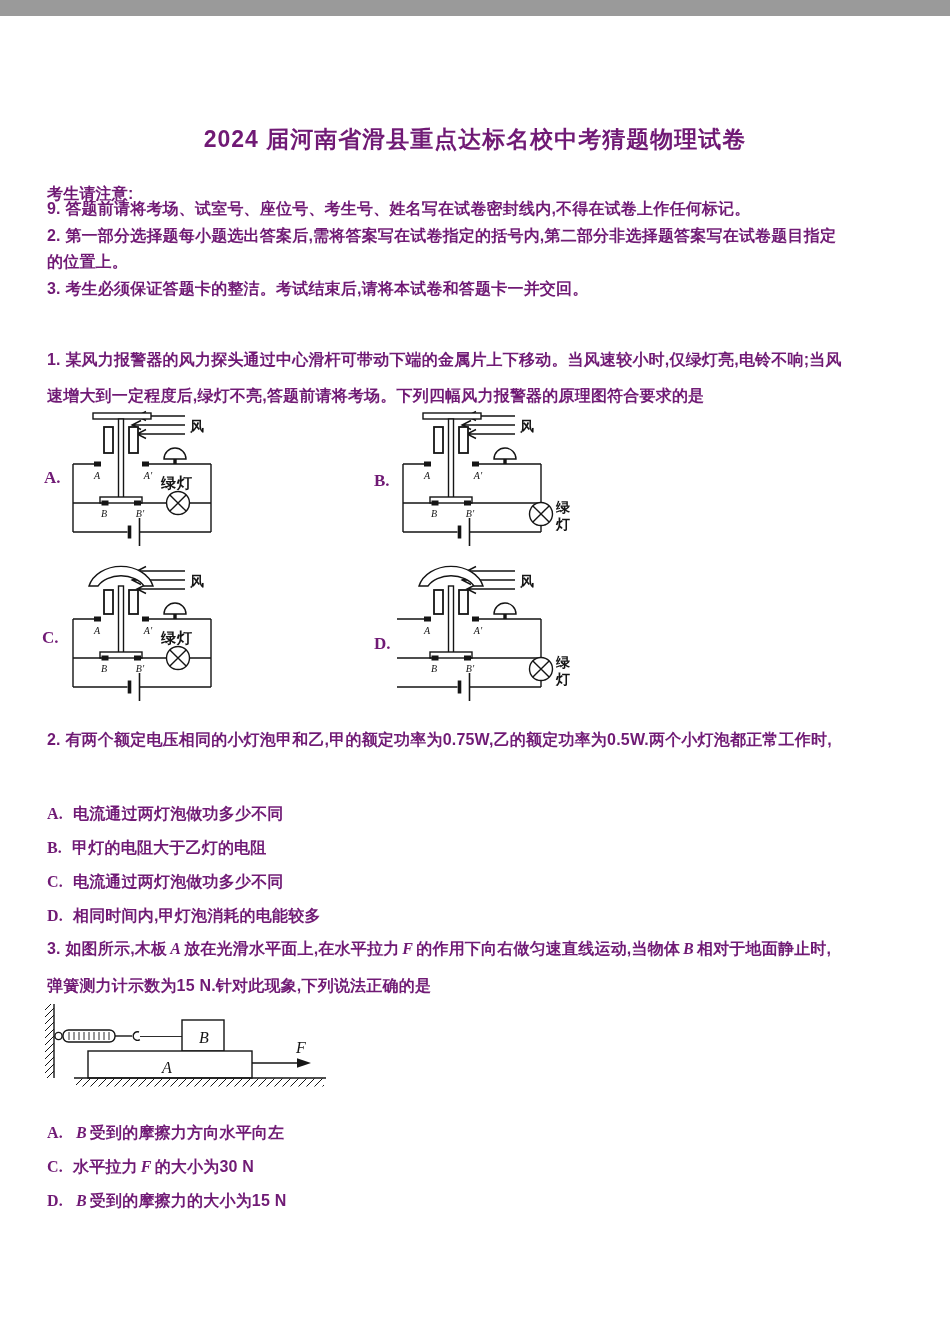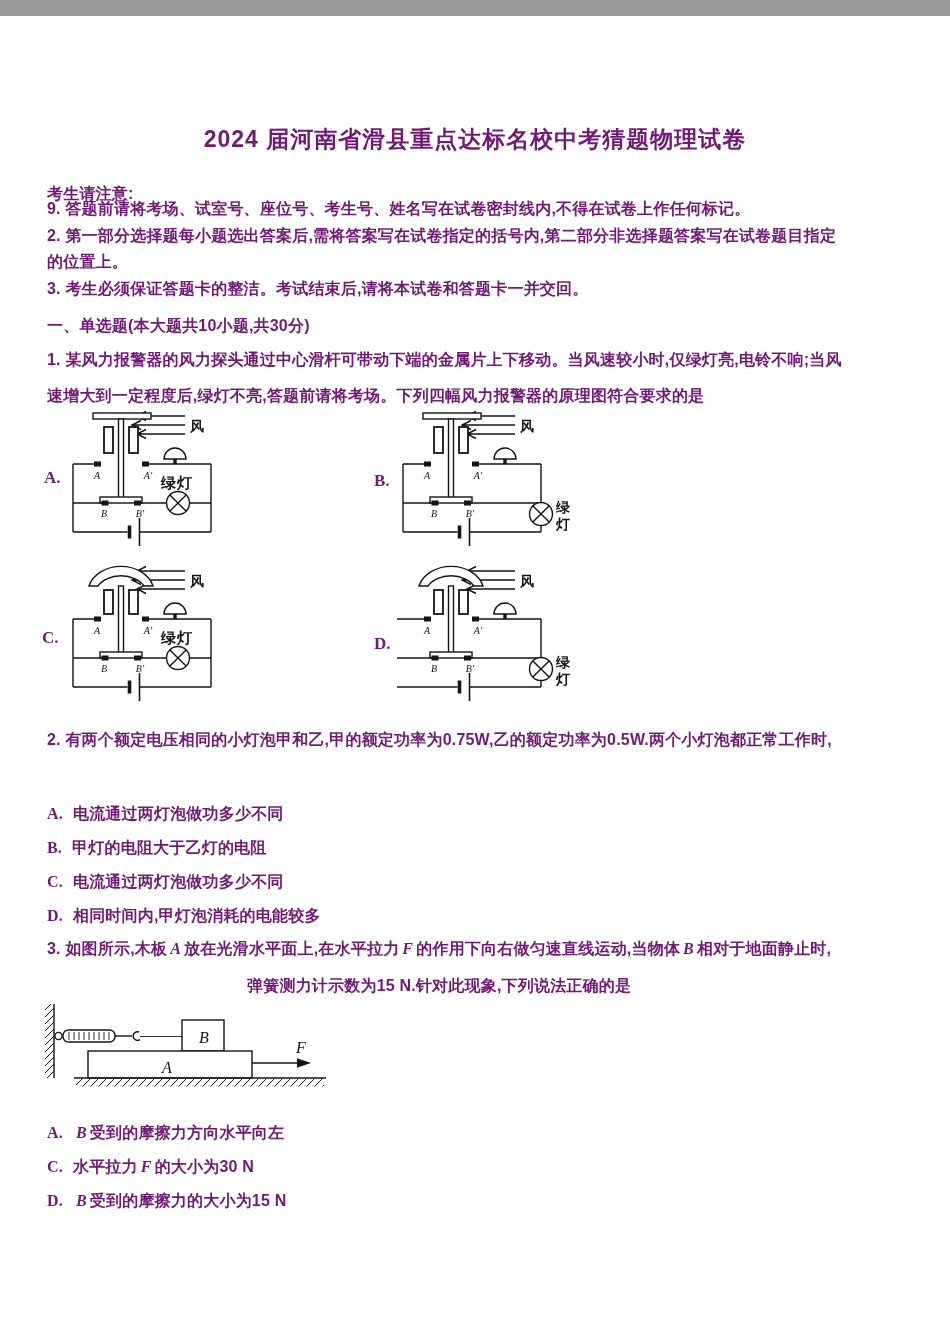--- a/index.html
+++ b/index.html
@@ -7,21 +7,21 @@
         font-family:"Liberation Sans","DejaVu Sans",sans-serif;color:#701a75;overflow:hidden;}
   .abs{position:absolute;}
   .title{left:0;right:0;top:108px;text-align:center;font-size:23px;font-weight:700;letter-spacing:1px;}
   .txt{font-size:16px;font-weight:700;letter-spacing:0.2px;}
   .line{white-space:nowrap;}
   .notice-head{left:47px;top:168px;}
   .notices{left:47px;top:180px;line-height:26.5px;}
   .sec1{left:47px;top:300px;}
   .q1stem{left:47px;top:326px;line-height:36px;}
   .q2stem{left:47px;top:705px;line-height:37px;}
-  .q3stem{left:47px;top:914px;line-height:37px;text-align:center;}
+  .q3stem{left:47px;top:914px;line-height:37px;}
   .opts2{left:47px;top:781px;}
   .opts3{left:47px;top:1100px;}
   .opt{height:34px;line-height:34px;white-space:nowrap;}
   .letter{font-family:"Liberation Serif","DejaVu Serif",serif;font-weight:700;font-size:16px;margin-right:10px;}
   .var{font-family:"Liberation Serif","DejaVu Serif",serif;font-style:italic;font-weight:600;margin:0 3px;}
   .figletter{position:absolute;font-family:"Liberation Serif","DejaVu Serif",serif;font-weight:700;font-size:17px;}
   svg.fig{position:absolute;}
   svg .st{stroke:#151515;fill:none;stroke-width:1.4;}
   svg .fw{fill:#ffffff;stroke:#151515;stroke-width:1.4;}
   svg .thick{stroke-width:1.8;}
@@ -41,21 +41,20 @@
 
   <div class="abs txt notice-head">考生请注意:</div>
 
   <div class="abs txt notices">
     <div class="line">9. 答题前请将考场、试室号、座位号、考生号、姓名写在试卷密封线内,不得在试卷上作任何标记。</div>
     <div class="line">2. 第一部分选择题每小题选出答案后,需将答案写在试卷指定的括号内,第二部分非选择题答案写在试卷题目指定</div>
     <div class="line">的位置上。</div>
     <div class="line">3. 考生必须保证答题卡的整洁。考试结束后,请将本试卷和答题卡一并交回。</div>
   </div>
 
-  <div class="abs txt sec1">一、单选题(本大题共10小题,共30分)</div>
 
   <div class="abs txt q1stem">
     <div class="line">1. 某风力报警器的风力探头通过中心滑杆可带动下端的金属片上下移动。当风速较小时,仅绿灯亮,电铃不响;当风</div>
     <div class="line">速增大到一定程度后,绿灯不亮,答题前请将考场。下列四幅风力报警器的原理图符合要求的是</div>
   </div>
 
   <div class="figletter" style="left:44px;top:452px">A.</div>
   <div class="figletter" style="left:374px;top:455px">B.</div>
   <div class="figletter" style="left:42px;top:612px">C.</div>
   <div class="figletter" style="left:374px;top:618px">D.</div>

